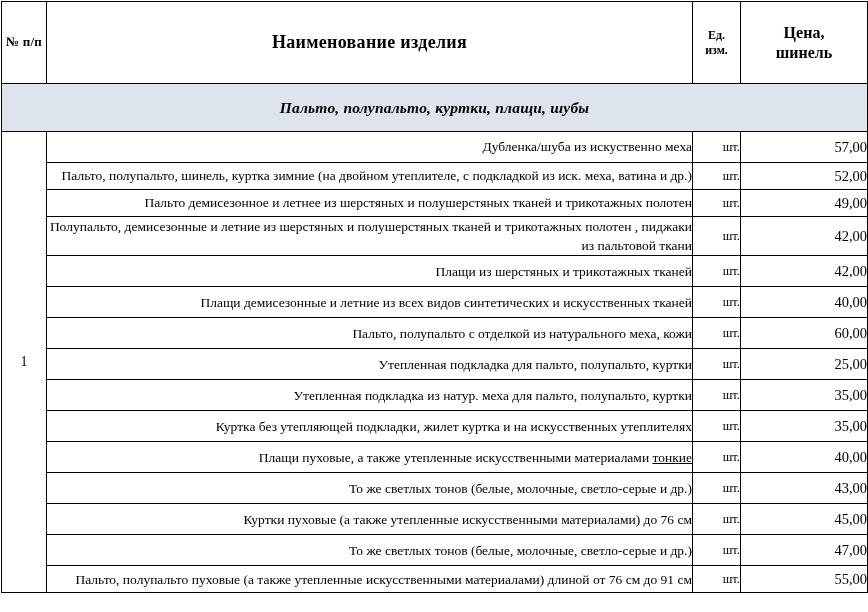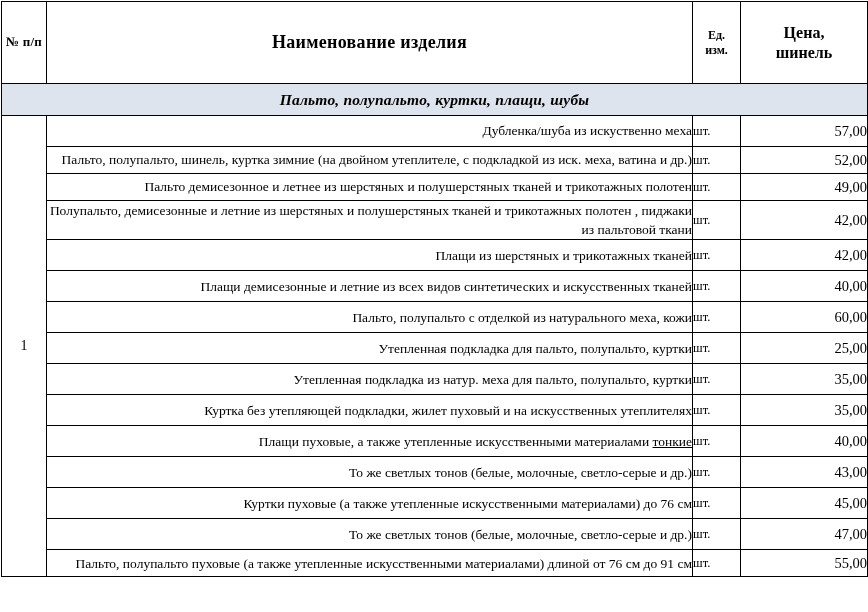--- a/index.html
+++ b/index.html
@@ -73,42 +73,42 @@
     margin-left: 12px;
   }
   .hdr-unit .l1,
   .hdr-unit .l2,
   .hdr-price .l1,
   .hdr-price .l2 { display: block; }
 
   
   .section-row td {
     background: #dde4ee;
-    height: 32px;
+    height: 48px;
     text-align: center;
     font-style: italic;
     font-weight: bold;
     font-size: 15.5px;
     letter-spacing: 0.2px;
   }
 
   
   .num-cell {
     text-align: center;
     font-size: 14px;
     vertical-align: middle;
   }
   .name-cell {
     text-align: right;
     font-size: 13.5px;
     line-height: 1.42;
     padding: 3px 8px 3px 12px;
   }
   .unit-cell {
-    text-align: left;
+    text-align: right;
     font-size: 12.5px;
   }
   .price-cell {
     text-align: right;
     font-size: 14.5px;
   }
   .r1 { height: 31px; }
   .r2 { height: 27px; }
   .under { text-decoration: underline; }
 </style>
@@ -181,21 +181,21 @@
           <td class="name-cell">Утепленная подкладка для пальто, полупальто, куртки</td>
           <td class="unit-cell">шт.</td>
           <td class="price-cell">25,00</td>
         </tr>
         <tr class="r1">
           <td class="name-cell">Утепленная подкладка из натур. меха для пальто, полупальто, куртки</td>
           <td class="unit-cell">шт.</td>
           <td class="price-cell">35,00</td>
         </tr>
         <tr class="r1">
-          <td class="name-cell">Куртка без утепляющей подкладки, жилет пуховый и на искусственных утеплителях</td>
+          <td class="name-cell">Куртка без утепляющей подкладки, жилет куртка и на искусственных утеплителях</td>
           <td class="unit-cell">шт.</td>
           <td class="price-cell">35,00</td>
         </tr>
         <tr class="r1">
           <td class="name-cell"><span>Плащи пуховые, а также утепленные искусственными материалами </span><span class="under">тонкие</span></td>
           <td class="unit-cell">шт.</td>
           <td class="price-cell">40,00</td>
         </tr>
         <tr class="r1">
           <td class="name-cell">То же светлых тонов  (белые, молочные, светло-серые и др.)</td>

